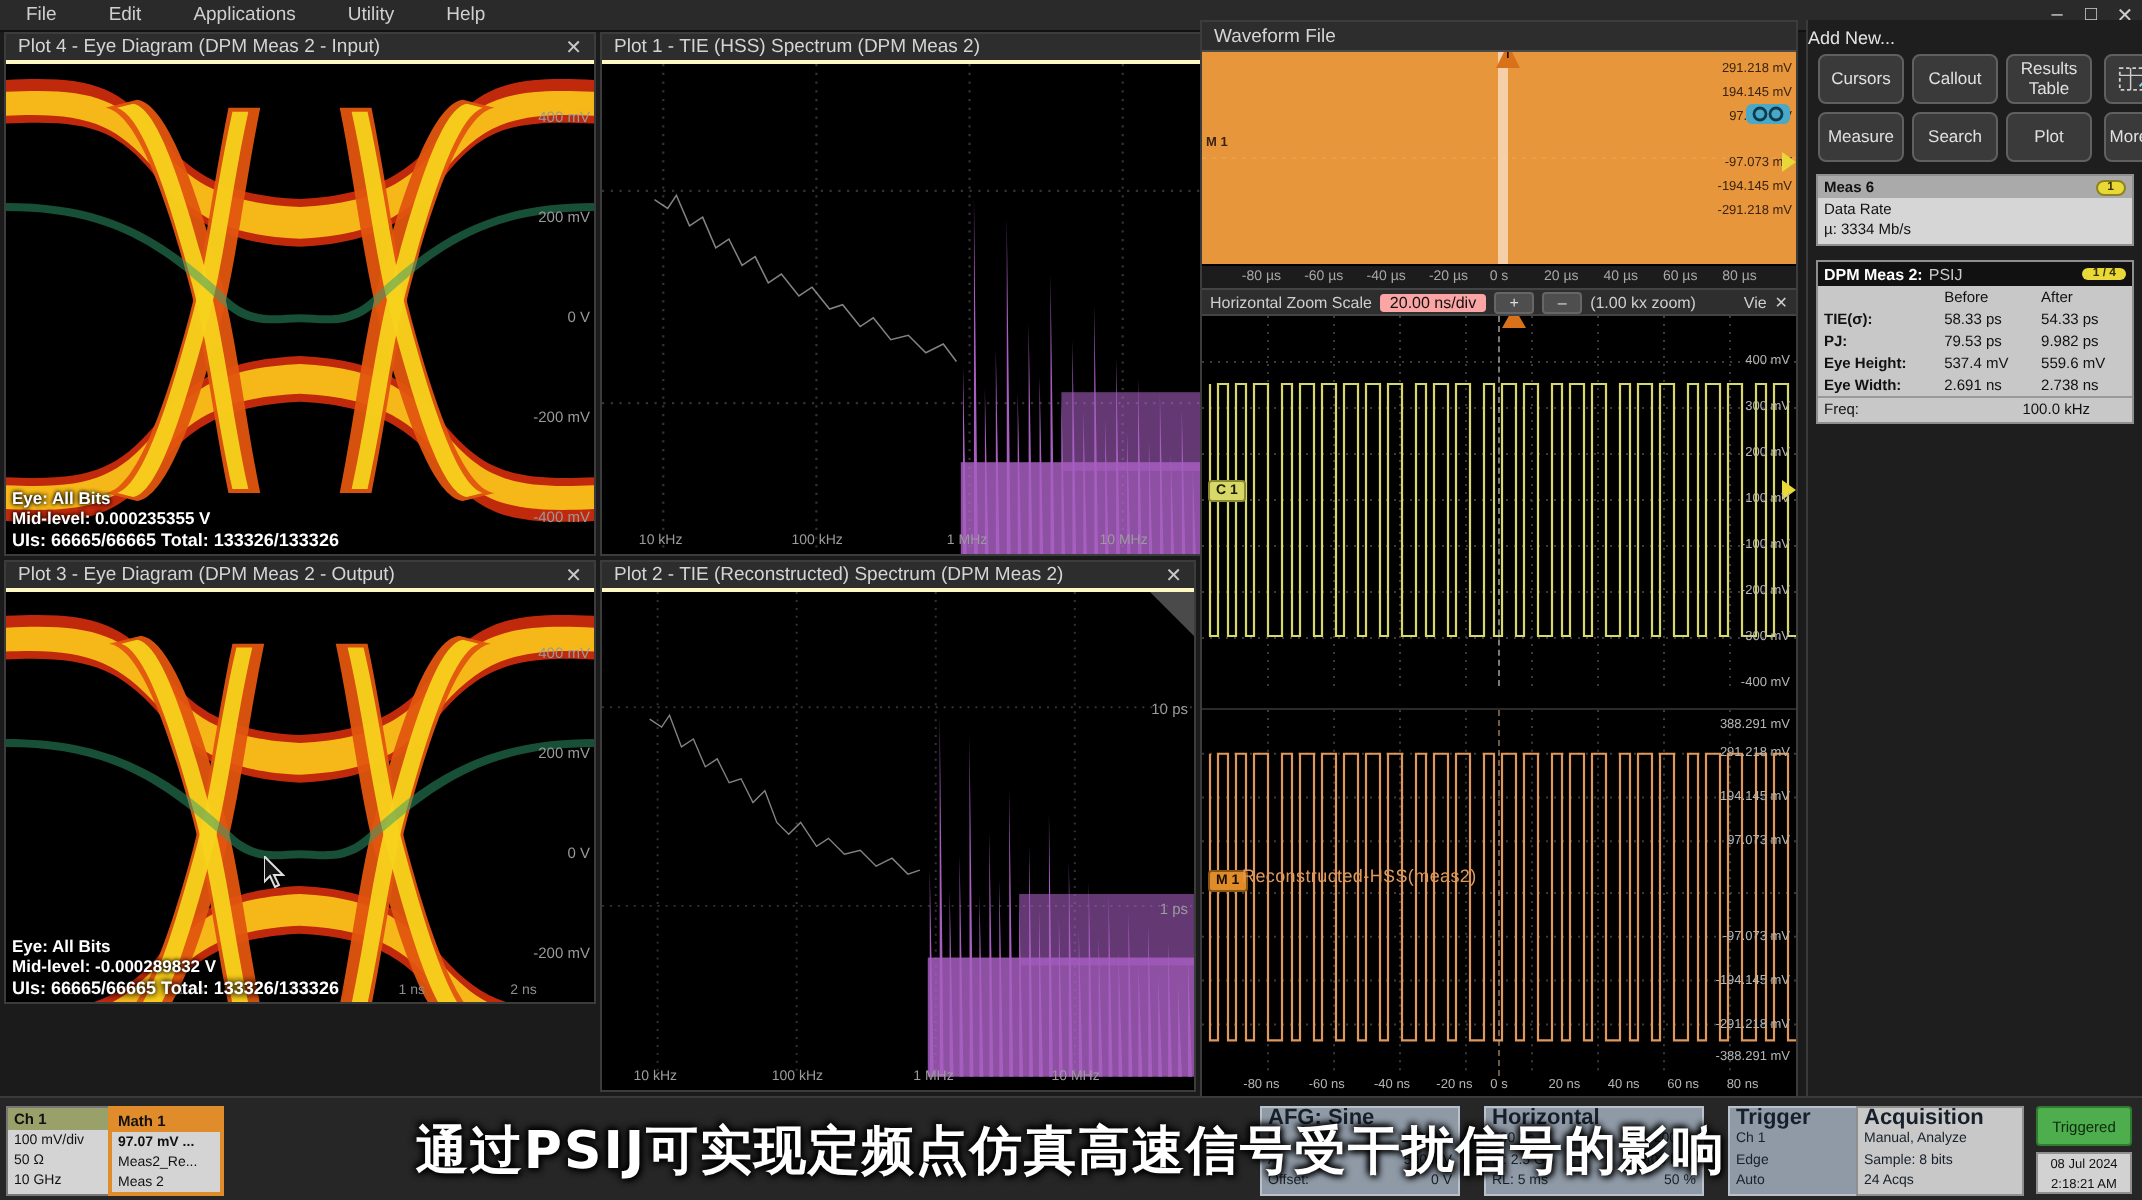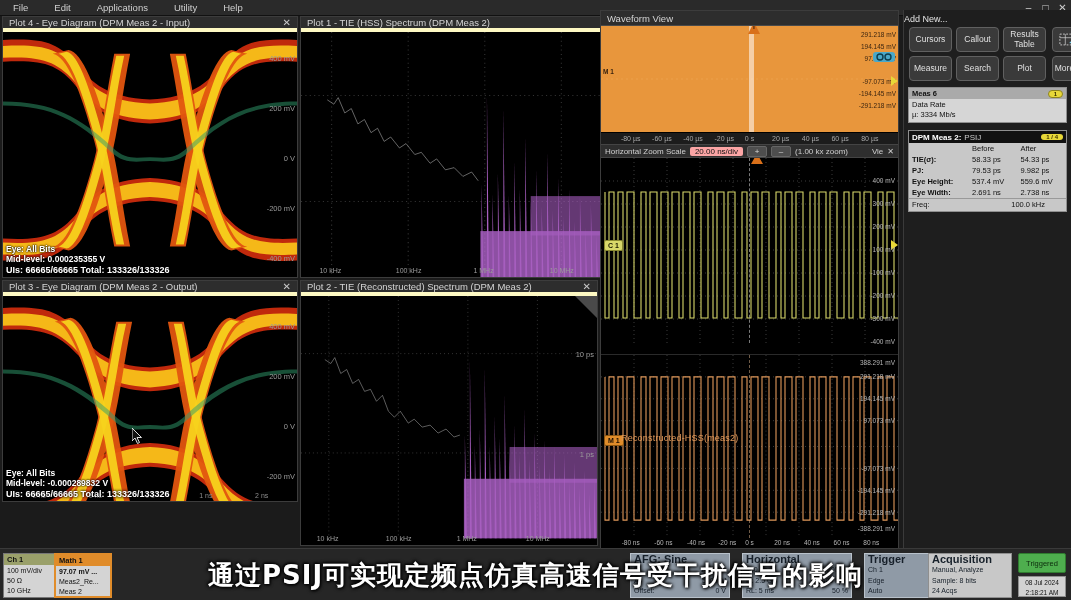--- a/index.html
+++ b/index.html
@@ -15,22 +15,22 @@
     background:#2a2a2a; border-bottom:1px solid #111;
     display:flex; align-items:center; font-size:9.5px;
   }
   #menubar .mi { padding:0 13px 0 13px; color:#cfcfcf; line-height:16px; }
   #menubar .spacer { flex:1; }
   #menubar .wb { width:17px; text-align:center; color:#cfcfcf; font-size:10px; }
 
   
   .plot { position:absolute; background:#000; border:1px solid #3c3c3c; }
   .plot-title {
-    height:15px; background:#2d2d2d; border-bottom:4px solid #fef9c3;
-    font-size:9.5px; color:#d4d4d4; display:flex; align-items:flex-start;
+    height:15px; background:#2d2d2d; border-bottom:2px solid #fef9c3;
+    font-size:9.5px; color:#d4d4d4; display:flex; align-items:center;
     padding-left:6px;
   }
   .plot-title .x { margin-left:auto; padding-right:6px; color:#c9c9c9; font-size:10px;}
   .plot-body { position:relative; width:100%; height:calc(100% - 15px); overflow:hidden; background:#000; }
 
   
   .eye-canvas { position:absolute; inset:0; }
   .eye-annot {
     position:absolute; left:3px; bottom:13px; font-size:8.5px; line-height:10px;
     color:#fff; text-shadow:0 0 2px #000,0 0 2px #000; font-weight:bold;
@@ -366,21 +366,21 @@
       <span style="left:9%">10 kHz</span>
       <span style="left:33%">100 kHz</span>
       <span style="left:56%">1 MHz</span>
       <span style="left:80%">10 MHz</span>
     </div>
   </div>
 </div>
 
 <div id="wfv">
   <div id="wfv-title">
-    <span>Waveform View</span>
+    <span>Waveform File</span>
   </div>
 
   <div class="ov">
     <div class="ov-tick" style="left:33px"></div>
       <div class="ov-tick" style="left:66px"></div>
     <div class="ov-tick" style="left:99px"></div>
       <div class="ov-tick" style="left:132px"></div>
     <div class="ov-tick" style="left:165px"></div>
       <div class="ov-tick" style="left:198px"></div>
     <div class="ov-tick" style="left:231px"></div>

